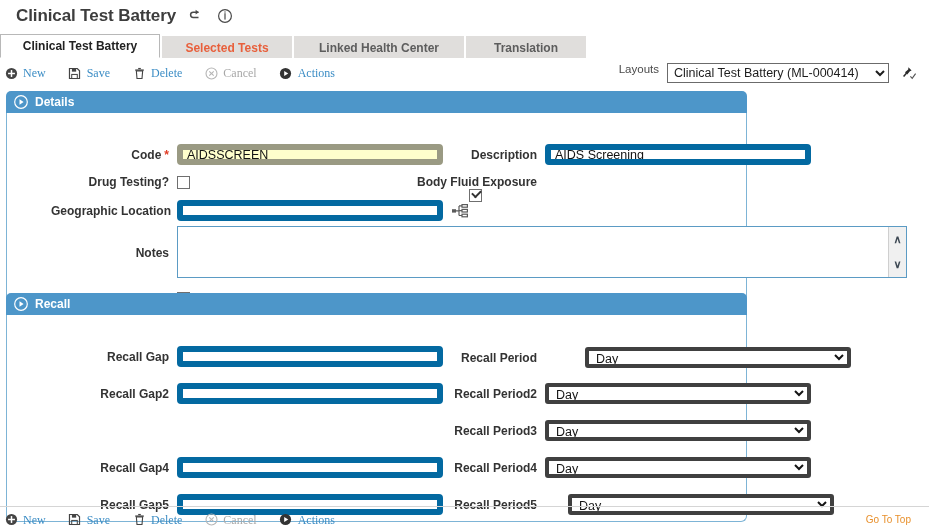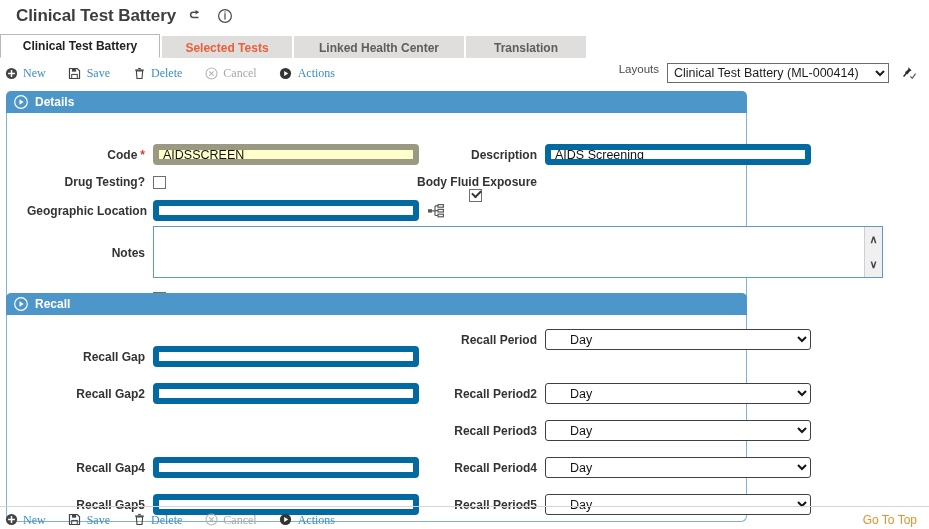--- a/index.html
+++ b/index.html
@@ -152,23 +152,23 @@
     margin-left: 10px;
     width: 20px; height: 20px;
     display: inline-flex;
     align-items: center;
     justify-content: center;
     cursor: pointer;
     color: #2b2b2b;
   }
   .goto-top {
     margin-left: auto;
-    padding-right: 12px;
+    padding-right: 18px;
     color: #e8902c;
-    font-size: 12px;
+    font-size: 10px;
     cursor: pointer;
     white-space: nowrap;
     text-align: center;
   }
 
   
   .panel {
     position: absolute;
     left: 6px;
     width: 741px;
@@ -234,22 +234,22 @@
     font-size: 12.5px;
     color: #141414;
     padding: 0 4px;
   }
   input.txt.code-highlight {
     background: #ffffcc;
     border-color: #9a9a83;
   }
   select.sel {
     border-radius: 3px;
-    border: 1px solid #404040;
-    padding-left: 20px;
+    border: 4px solid #404040;
+    padding-left: 3px;
   }
 
   .cb {
     width: 13px;
     height: 13px;
     box-sizing: border-box;
     border: 1px solid #6f6f6f;
     background: #fff;
     display: inline-flex;
     align-items: center;
@@ -311,21 +311,21 @@
     flex-direction: column;
     align-items: center;
     justify-content: space-around;
     cursor: pointer;
     color: #3c4752;
     font-size: 11px;
   }
   .notes-spin span { line-height: 1; font-weight: bold; }
 
   
-  .lw-l { width: 118px; margin-right: 8px; }
+  .lw-l { width: 118px; margin-right: 8px; margin-left: 24px; }
   .lw-r { width: 132px; margin-right: 8px; }
 </style>
 </head>
 <body>
 
 <div class="page">
 
   <div class="titlebar">
     <span class="page-title">Clinical Test Battery</span>
     <span class="title-icon" title="undo">
@@ -507,21 +507,21 @@
       </div>
       <div class="field" style="left:20px; top:142px;">
         <span class="f-label lw-l">Recall Gap4</span>
         <input class="txt" style="width: 266px;" value="">
       </div>
       <div class="field" style="left:20px; top:179px;">
         <span class="f-label lw-l">Recall Gap5</span>
         <input class="txt" style="width: 266px;" value="">
       </div>
 
-      <div class="field" style="left:398px; top:14px;">
+      <div class="field" style="left:398px; top:32px;gap:40px;">
         <span class="f-label lw-r">Recall Period</span>
         <select class="sel" style="width:266px;">
           <option>Day</option>
         </select>
       </div>
       <div class="field" style="left:398px; top:68px;">
         <span class="f-label lw-r">Recall Period2</span>
         <select class="sel" style="width:266px;">
           <option>Day</option>
         </select>
@@ -531,21 +531,21 @@
         <select class="sel" style="width:266px;">
           <option>Day</option>
         </select>
       </div>
       <div class="field" style="left:398px; top:142px;">
         <span class="f-label lw-r">Recall Period4</span>
         <select class="sel" style="width:266px;">
           <option>Day</option>
         </select>
       </div>
-      <div class="field" style="left:398px; top:179px;">
+      <div class="field" style="left:398px; top:179px;gap:23px;">
         <span class="f-label lw-r">Recall Period5</span>
         <select class="sel" style="width:266px;">
           <option>Day</option>
         </select>
       </div>
 
     </div>
   </div>
 
   <div class="toolbar bottom">

